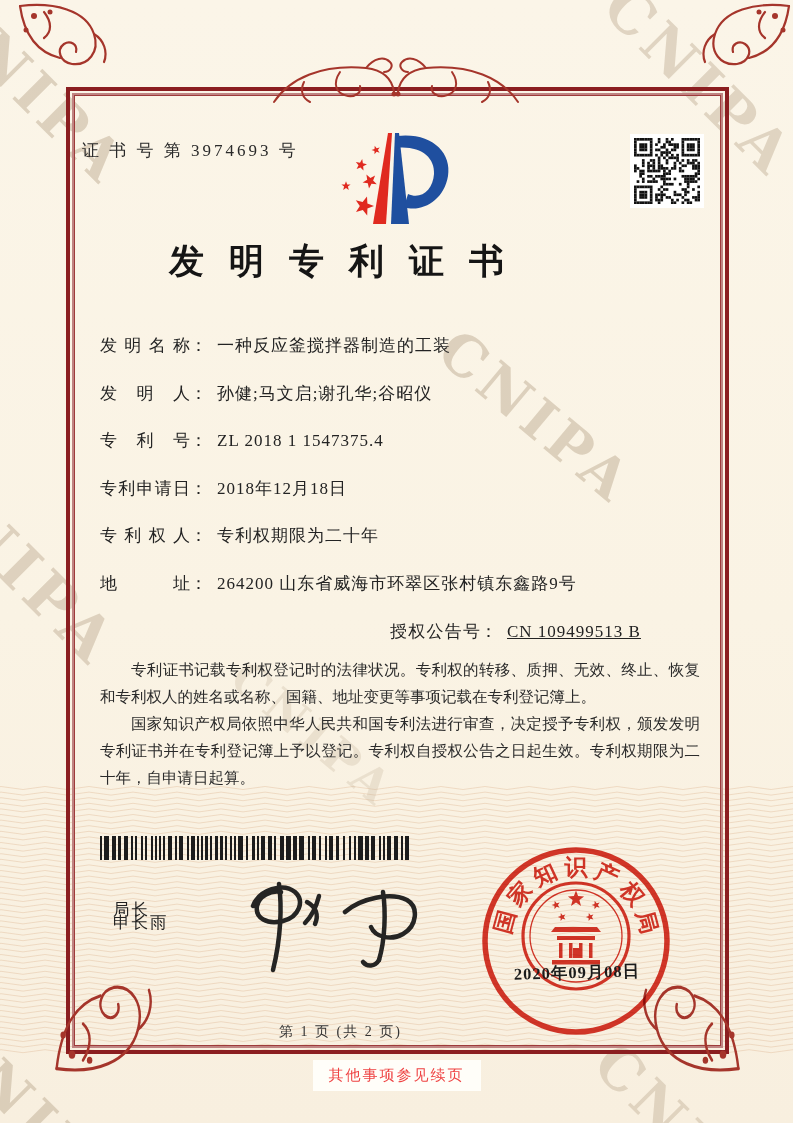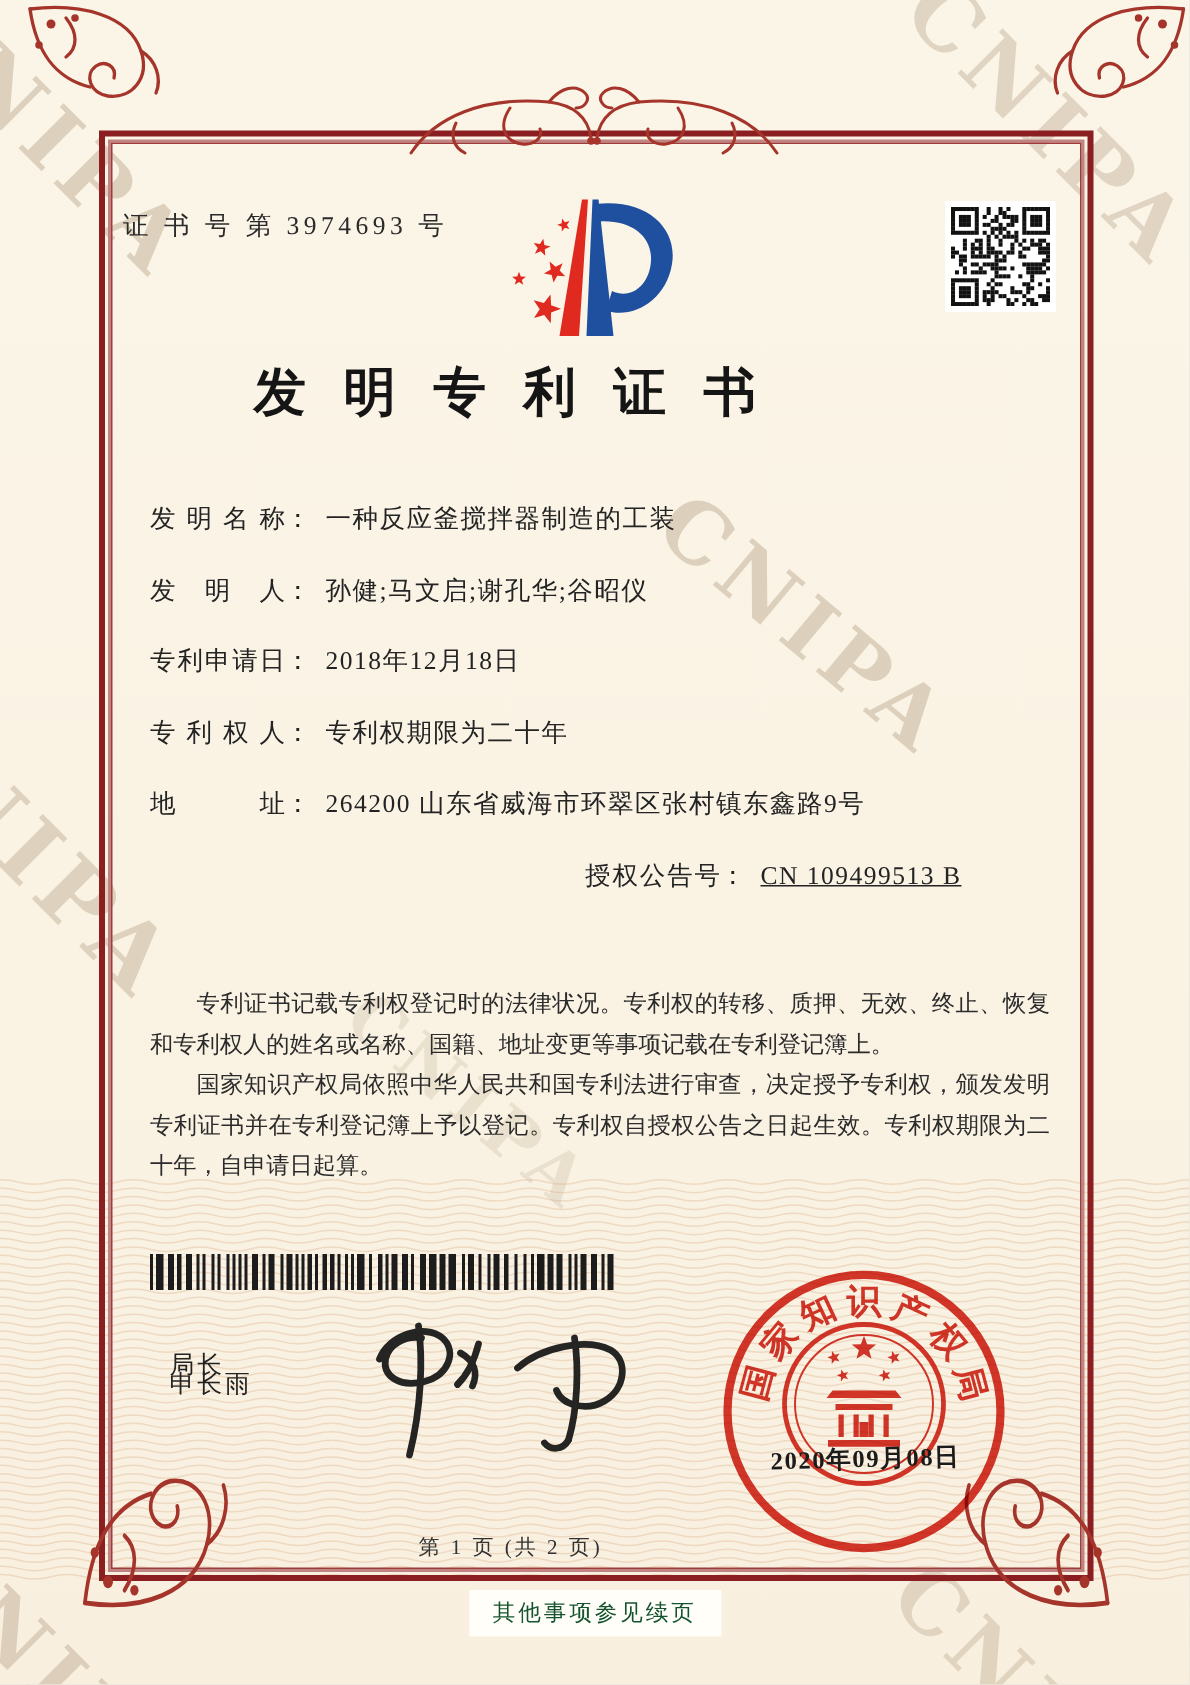--- a/index.html
+++ b/index.html
@@ -58,21 +58,21 @@
   .signature-svg { position:absolute; left:215px; top:872px; z-index:4; overflow:visible; }
   .seal-svg { position:absolute; left:479px; top:844px; z-index:5; mix-blend-mode:multiply; overflow:visible; }
   .seal-date {
     position:absolute; left:494px; top:962px; width:166px; z-index:6;
     text-align:center; font-size:16.5px; font-weight:bold; color:#1b1b1b;
     letter-spacing:1px; transform:rotate(-1.5deg);
   }
   .page-info { position:absolute; left:66px; top:1023px; width:549px; text-align:center; font-size:14px; letter-spacing:2px; color:#333; }
   .note-box {
     position:absolute; left:50%; top:1060px; transform:translateX(-50%);
-    background:#fffef9; padding:6px 16px; font-size:15px; letter-spacing:2px; color:#14532d; z-index:4;
+    background:#fffef9; padding:6px 16px; font-size:15px; letter-spacing:2px; color:#ef4444; z-index:4;
   }
 </style>
 </head>
 <body>
 
 <div class="page">
 
   <svg class="waves" width="793" height="276">
       <path d="M-10,6.0 q11,-3 22,0 t22,0 t22,0 t22,0 t22,0 t22,0 t22,0 t22,0 t22,0 t22,0 t22,0 t22,0 t22,0 t22,0 t22,0 t22,0 t22,0 t22,0 t22,0 t22,0 t22,0 t22,0 t22,0 t22,0 t22,0 t22,0 t22,0 t22,0 t22,0 t22,0 t22,0 t22,0 t22,0 t22,0 t22,0 t22,0 t22,0 t22,0" fill="none" stroke="#dcb28f" stroke-width="1" opacity="0.38"></path>
       <path d="M-10,11.6 q11,-3 22,0 t22,0 t22,0 t22,0 t22,0 t22,0 t22,0 t22,0 t22,0 t22,0 t22,0 t22,0 t22,0 t22,0 t22,0 t22,0 t22,0 t22,0 t22,0 t22,0 t22,0 t22,0 t22,0 t22,0 t22,0 t22,0 t22,0 t22,0 t22,0 t22,0 t22,0 t22,0 t22,0 t22,0 t22,0 t22,0 t22,0 t22,0" fill="none" stroke="#dcb28f" stroke-width="1" opacity="0.38"></path>
@@ -514,20 +514,23 @@
     <div class="title">发明专利证书</div>
 
     <div class="fields">
       <div class="f-row">
         <span class="f-label">发明名称</span><span class="f-colon">：</span><span class="f-value">一种反应釜搅拌器制造的工装</span>
       </div>
       <div class="f-row">
         <span class="f-label">发明人</span><span class="f-colon">：</span><span class="f-value">孙健;马文启;谢孔华;谷昭仪</span>
       </div>
       <div class="f-row">
+        <span class="f-label">专利号</span><span class="f-colon">：</span><span class="f-value">ZL 2018 1 1547375.4</span>
+      </div>
+      <div class="f-row">
         <span class="f-label">专利申请日</span><span class="f-colon">：</span><span class="f-value">2018年12月18日</span>
       </div>
       <div class="f-row">
         <span class="f-label">专利权人</span><span class="f-colon">：</span><span class="f-value">专利权期限为二十年</span>
       </div>
       <div class="f-row">
         <span class="f-label">地址</span><span class="f-colon">：</span><span class="f-value">264200 山东省威海市环翠区张村镇东鑫路9号</span>
       </div>
       <div class="f-row grant-row">
         <span class="grant-second">

